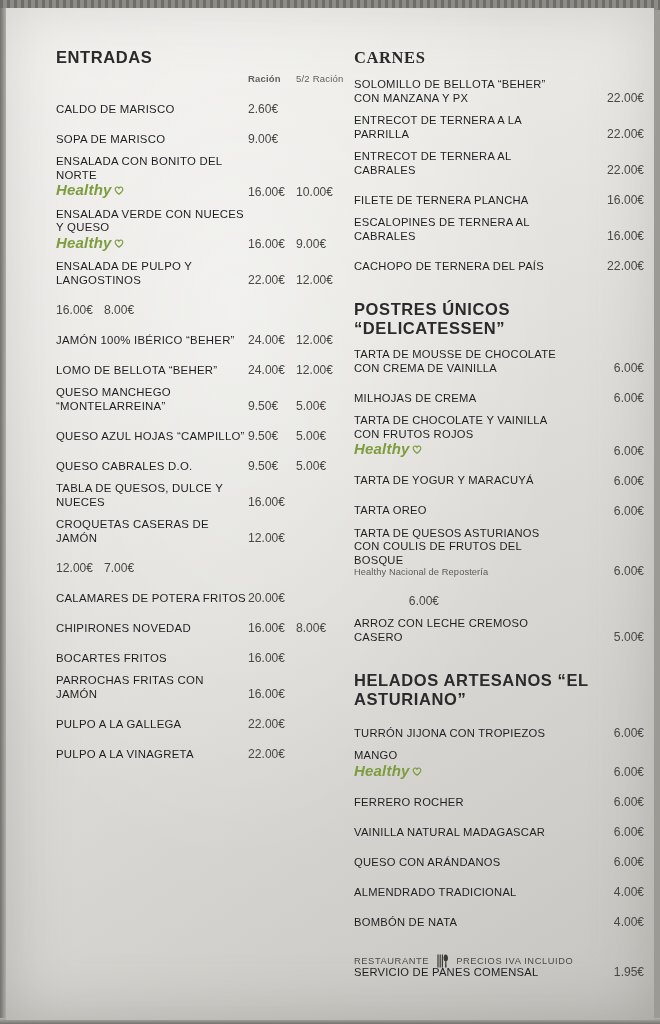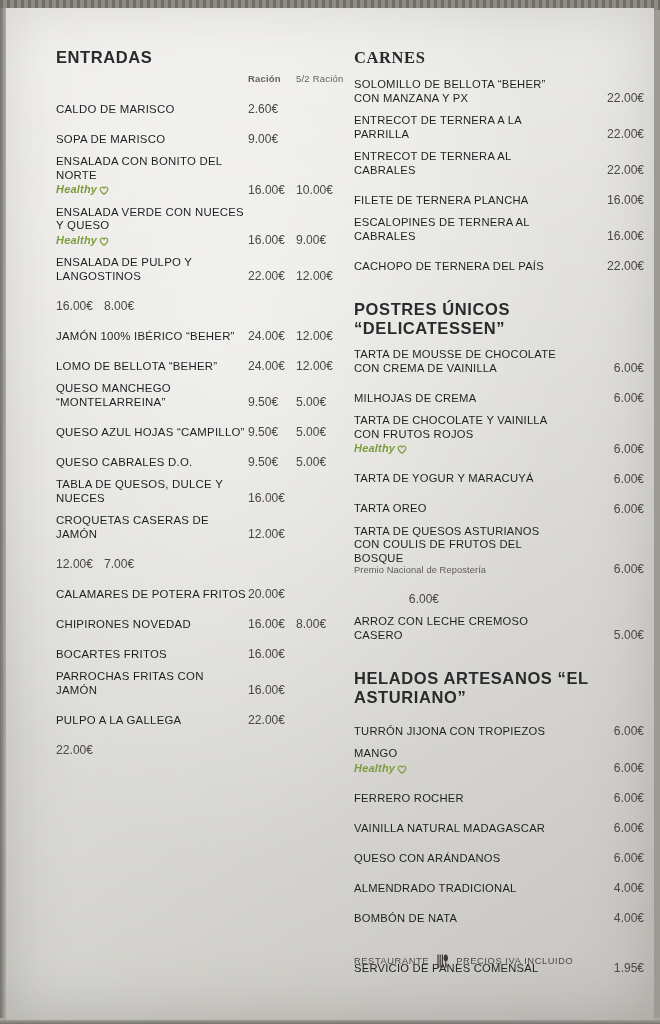--- a/index.html
+++ b/index.html
@@ -105,21 +105,21 @@
   .col-right .item .name { width: 205px; font-size: 11.2px; }
   .col-right .price { width: 85px; text-align: right; }
 
   .healthy {
     display: inline-flex;
     align-items: center;
     gap: 2px;
     margin-top: 1px;
   }
   .healthy .word {
-    font-size: 11px;
+    font-size: 15px;
     font-weight: bold;
     color: #7d9c3e;
     font-style: italic;
     letter-spacing: 0.2px;
     text-transform: none;
   }
   .heart {
     width: 9px; height: 9px;
     position: relative;
     display:inline-block;
@@ -258,20 +258,21 @@
           <div class="name">PARROCHAS FRITAS CON JAMÓN</div>
           <div class="price ">16<span class="cents">.00€</span></div>
           <div class="price empty "></div>
         </div>
         <div class="item">
           <div class="name">PULPO A LA GALLEGA</div>
           <div class="price ">22<span class="cents">.00€</span></div>
           <div class="price empty "></div>
         </div>
         <div class="item">
+          <div class="name">PULPO A LA VINAGRETA</div>
           <div class="price ">22<span class="cents">.00€</span></div>
           <div class="price empty "></div>
         </div>
       </div>
   </div>
 
   <div class="col col-right">
     <div id="right-sections">
         <h2 class="section-title sec-carnes" style="margin-top: 0px;">CARNES</h2>
         <div class="item">
@@ -320,21 +321,21 @@
         </div>
         <div class="item">
           <div class="name">TARTA DE YOGUR Y MARACUYÁ</div>
           <div class="price ">6<span class="cents">.00€</span></div>
         </div>
         <div class="item">
           <div class="name">TARTA OREO</div>
           <div class="price ">6<span class="cents">.00€</span></div>
         </div>
         <div class="item">
-          <div class="name">TARTA DE QUESOS ASTURIANOS CON COULIS DE FRUTOS DEL BOSQUE<span class="sub">Premio Nacional de Repostería</span></div>
+          <div class="name">TARTA DE QUESOS ASTURIANOS CON COULIS DE FRUTOS DEL BOSQUE<span class="sub">Healthy Nacional de Repostería</span></div>
           <div class="price ">6<span class="cents">.00€</span></div>
         </div>
         <div class="item">
           <div class="price ">6<span class="cents">.00€</span></div>
         </div>
         <div class="item">
           <div class="name">ARROZ CON LECHE CREMOSO CASERO</div>
           <div class="price ">5<span class="cents">.00€</span></div>
         </div>
         <h2 class="section-title" style="margin-top: 22px;">HELADOS ARTESANOS “EL ASTURIANO”</h2>

